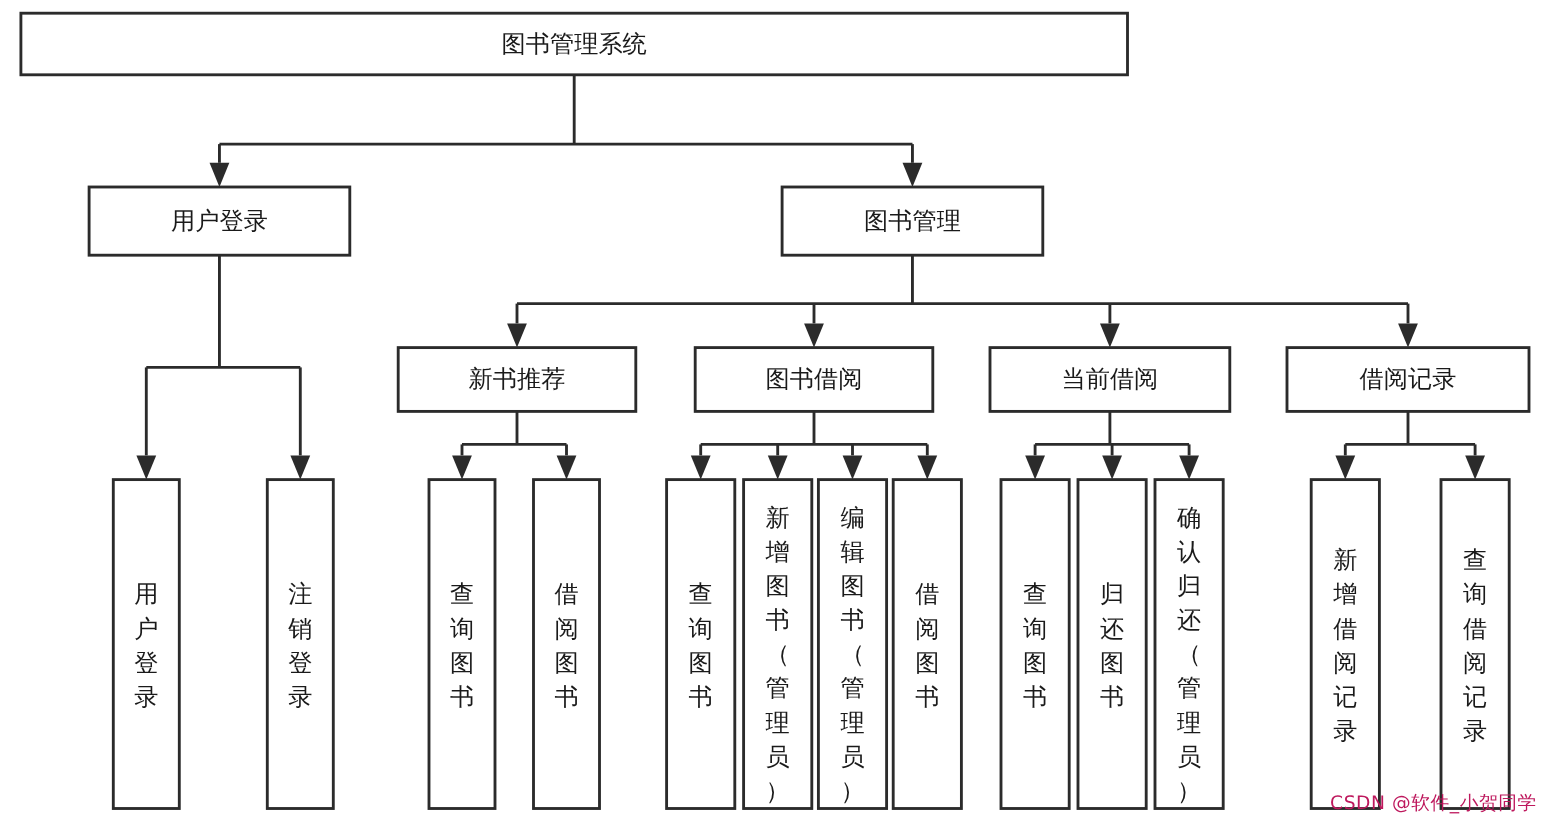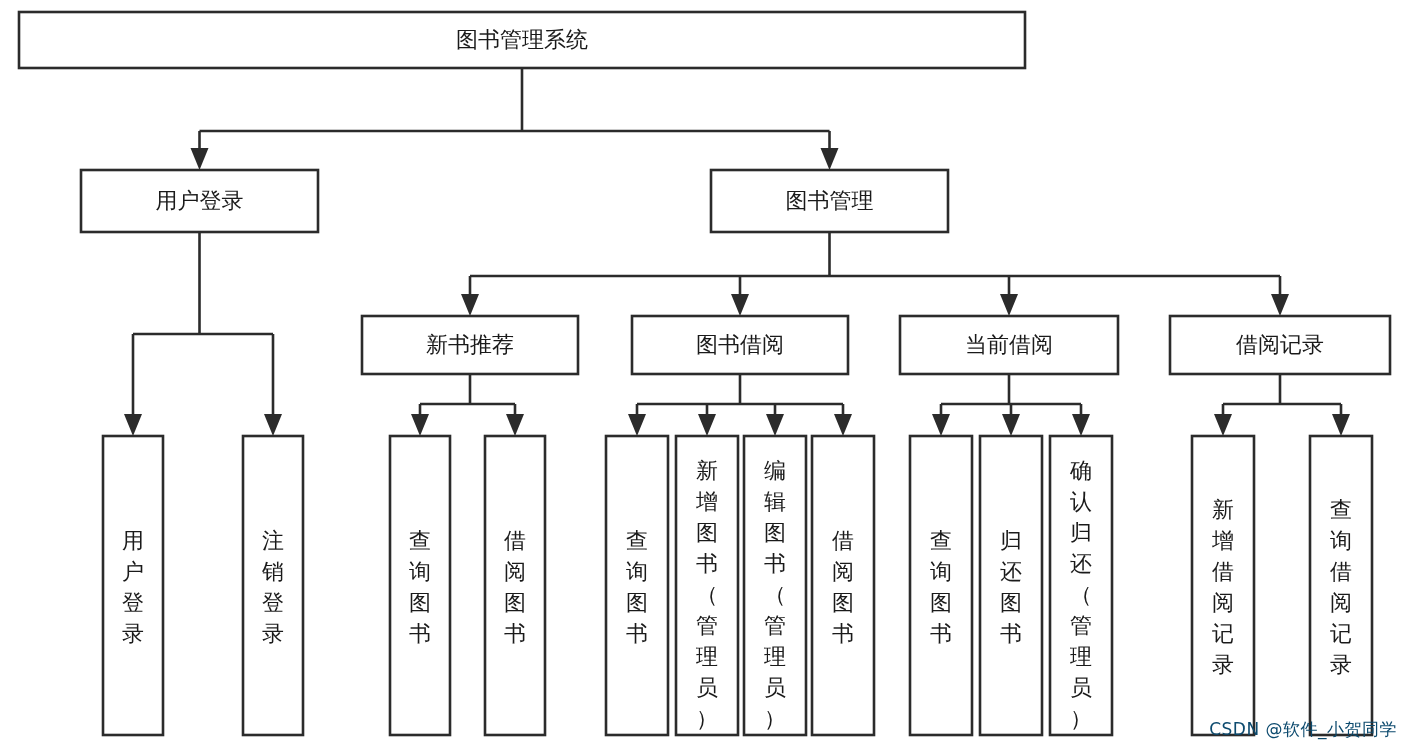--- a/index.html
+++ b/index.html
@@ -55,21 +55,21 @@
     fill: #1a1a1a;
     font-size: 22px;
     text-anchor: middle;
   }
   .watermark {
     position: absolute;
     right: 8px;
     bottom: 6px;
     font-family: "DejaVu Sans", "Liberation Sans", sans-serif;
     font-size: 17px;
-    color: #0c4a6e;
+    color: #be185d;
     letter-spacing: 0.5px;
     white-space: nowrap;
     pointer-events: none;
   }
 </style>
 </head>
 <body>
 
 <div id="diagram-root">
   <svg id="tree-svg" viewBox="0 0 1405 747">

